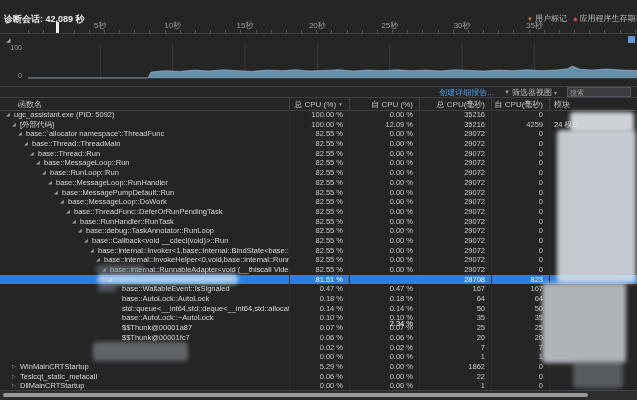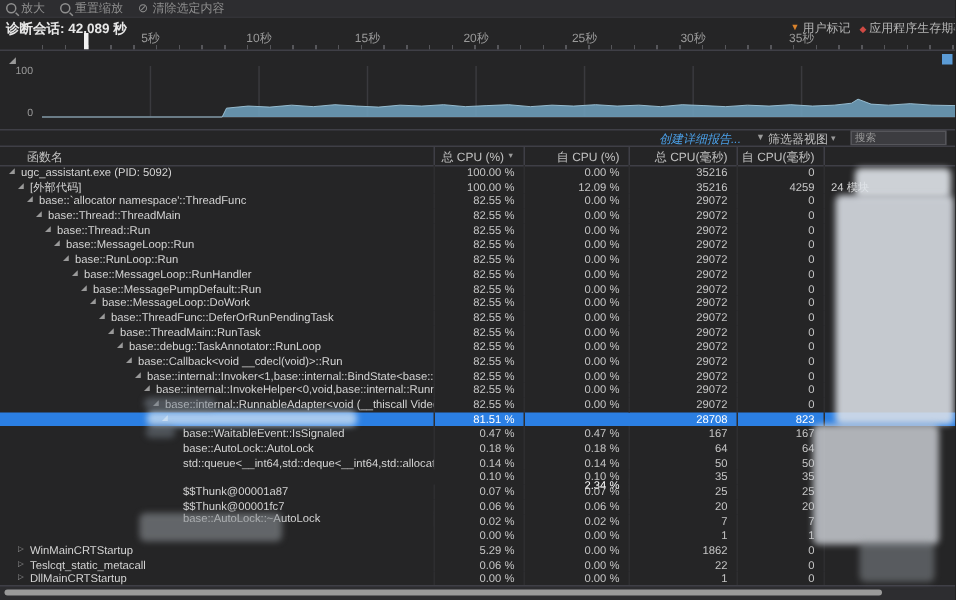--- a/index.html
+++ b/index.html
@@ -30,21 +30,21 @@
   #cpuhead .caret{font-size:6px;color:#9a9a9a;margin:0 4px 0 6px;}
   #cpuhead .ttl{font-size:8px;font-weight:bold;color:#dddddd;}
   #cpuswatch{position:absolute;right:2px;top:2px;width:7px;height:7px;background:#5b9bd5;}
   
   #chartwrap{position:absolute;left:0;top:44px;width:637px;height:36px;background:#252526;}
   .ylab{position:absolute;font-size:7px;color:#9a9a9a;right:615px;text-align:right;width:20px;}
   #ylab-top{top:0px;} #ylab-bot{top:28px;}
   
   #repbar{position:absolute;left:0;top:86px;width:637px;height:11px;border-top:1px solid #3f3f46;
           display:flex;align-items:center;justify-content:flex-end;gap:10px;padding-right:6px;box-sizing:border-box;}
-  #link-report{font-size:8px;color:#4ba0e8;font-style:italic;}
+  #link-report{font-size:8px;color:#4ba0e8;}
   #filterview{font-size:8px;color:#c0c0c0;display:flex;align-items:center;gap:2px;}
   #filterview .fv-arrow{font-size:6px;color:#9a9a9a;}
   #searchbox{width:58px;height:8px;background:#3c3c40;border:1px solid #55555a;color:#bbbbbb;
              font-size:7px;padding:0 2px;font-family:"Liberation Sans",sans-serif;}
   #searchbox::placeholder{color:#9a9a9a;}
   
   #thead{position:absolute;left:0;top:97px;width:637px;height:12px;background:#252526;
          border-top:1px solid #3f3f46;border-bottom:1px solid #3f3f46;display:flex;font-size:8px;color:#c0c0c0;}
   .hc{box-sizing:border-box;border-right:1px solid #3f3f46;display:flex;align-items:center;height:100%;}
   .hc.num{justify-content:flex-end;padding-right:6px;}
@@ -63,34 +63,20 @@
   #hscroll{position:absolute;left:0;top:390px;width:637px;height:10px;background:#2d2d30;border-top:1px solid #3f3f46;}
   #hthumb{position:absolute;left:3px;top:2px;width:585px;height:4px;background:#9a9a9a;border-radius:2px;}
   
   .blob{position:absolute;filter:blur(2px);border-radius:4px;z-index:5;}
 </style>
 </head>
 <body>
 
 <div id="app">
 
-  <div id="toolbar">
-    <span class="tbitem">
-      <span class="mag"></span>
-      <span>放大</span>
-    </span>
-    <span class="tbitem">
-      <span class="mag"></span>
-      <span>重置缩放</span>
-    </span>
-    <span class="tbitem">
-      <span class="clrico">⊘</span>
-      <span>清除选定内容</span>
-    </span>
-  </div>
 
   <div id="session">诊断会话: 42.089 秒</div>
 
   <div id="legend">
     <span class="lgi">
       <span style="color:#d9822b;font-size:6px;">▼</span>
       <span>用户标记</span>
     </span>
     <span class="lgi">
       <span style="color:#cf4a44;font-size:6px;">◆</span>
@@ -152,20 +138,23 @@
     </div>
     <div class="hc num" style="width:70px;">
       <span>自 CPU (%)</span>
     </div>
     <div class="hc num" style="width:72px;">
       <span>总 CPU(毫秒)</span>
     </div>
     <div class="hc num" style="width:58px;align-items:flex-end;">
       <span>自 CPU(毫秒)</span>
     </div>
+    <div class="hc" style="width:87px;padding-left:4px;border-right:none;">
+      <span>模块</span>
+    </div>
   </div>
 
   <div id="tbody">
       <div class="trow">
         <div class="cell cname" style="width: 290px; padding-left: 6px;"><span class="exp">◢</span><span>ugc_assistant.exe (PID: 5092)</span></div>
         <div class="cell cnum" style="width: 60px;">100.00 %</div>
         <div class="cell cnum" style="width: 70px;">0.00 %</div>
         <div class="cell cnum" style="width: 72px;">35216</div>
         <div class="cell cnum" style="width: 58px;">0</div>
         <div class="cell cmod" style="width: 87px;"></div>
@@ -244,21 +233,21 @@
       </div>
       <div class="trow">
         <div class="cell cname" style="width: 290px; padding-left: 66px;"><span class="exp">◢</span><span>base::ThreadFunc::DeferOrRunPendingTask</span></div>
         <div class="cell cnum" style="width: 60px;">82.55 %</div>
         <div class="cell cnum" style="width: 70px;">0.00 %</div>
         <div class="cell cnum" style="width: 72px;">29072</div>
         <div class="cell cnum" style="width: 58px;">0</div>
         <div class="cell cmod" style="width: 87px;"></div>
       </div>
       <div class="trow">
-        <div class="cell cname" style="width: 290px; padding-left: 72px;"><span class="exp">◢</span><span>base::ThreadMain::RunTask</span></div>
+        <div class="cell cname" style="width: 290px; padding-left: 72px;"><span class="exp">◢</span><span>base::RunHandler::RunTask</span></div>
         <div class="cell cnum" style="width: 60px;">82.55 %</div>
         <div class="cell cnum" style="width: 70px;">0.00 %</div>
         <div class="cell cnum" style="width: 72px;">29072</div>
         <div class="cell cnum" style="width: 58px;">0</div>
         <div class="cell cmod" style="width: 87px;"></div>
       </div>
       <div class="trow">
         <div class="cell cname" style="width: 290px; padding-left: 78px;"><span class="exp">◢</span><span>base::debug::TaskAnnotator::RunLoop</span></div>
         <div class="cell cnum" style="width: 60px;">82.55 %</div>
         <div class="cell cnum" style="width: 70px;">0.00 %</div>
@@ -324,21 +313,21 @@
       </div>
       <div class="trow">
         <div class="cell cname" style="width: 290px; padding-left: 114px;"><span class="exp"></span><span>std::queue&lt;__int64,std::deque&lt;__int64,std::allocator&lt;__int64&gt; &gt; &gt;::si..</span></div>
         <div class="cell cnum" style="width: 60px;">0.14 %</div>
         <div class="cell cnum" style="width: 70px;">0.14 %</div>
         <div class="cell cnum" style="width: 72px;">50</div>
         <div class="cell cnum" style="width: 58px;">50</div>
         <div class="cell cmod" style="width: 87px;"></div>
       </div>
       <div class="trow">
-        <div class="cell cname" style="width: 290px; padding-left: 114px; margin-top: 28px;"><span class="exp"></span><span>base::AutoLock::~AutoLock</span></div>
+        <div class="cell cname" style="width: 290px; padding-left: 114px;"><span class="exp"></span><span>base::AutoLock::~AutoLock</span></div>
         <div class="cell cnum" style="width: 60px;">0.10 %</div>
         <div class="cell cnum" style="width: 70px;">0.10 %</div>
         <div class="cell cnum" style="width: 72px;">35</div>
         <div class="cell cnum" style="width: 58px;">35</div>
         <div class="cell cmod" style="width: 87px;"></div>
       </div>
       <div class="trow">
         <div class="cell cname" style="width: 290px; padding-left: 114px;"><span class="exp"></span><span>$$Thunk@00001a87</span></div>
         <div class="cell cnum" style="width: 60px;">0.07 %</div>
         <div class="cell cnum" style="width: 70px;">0.07 %</div>

